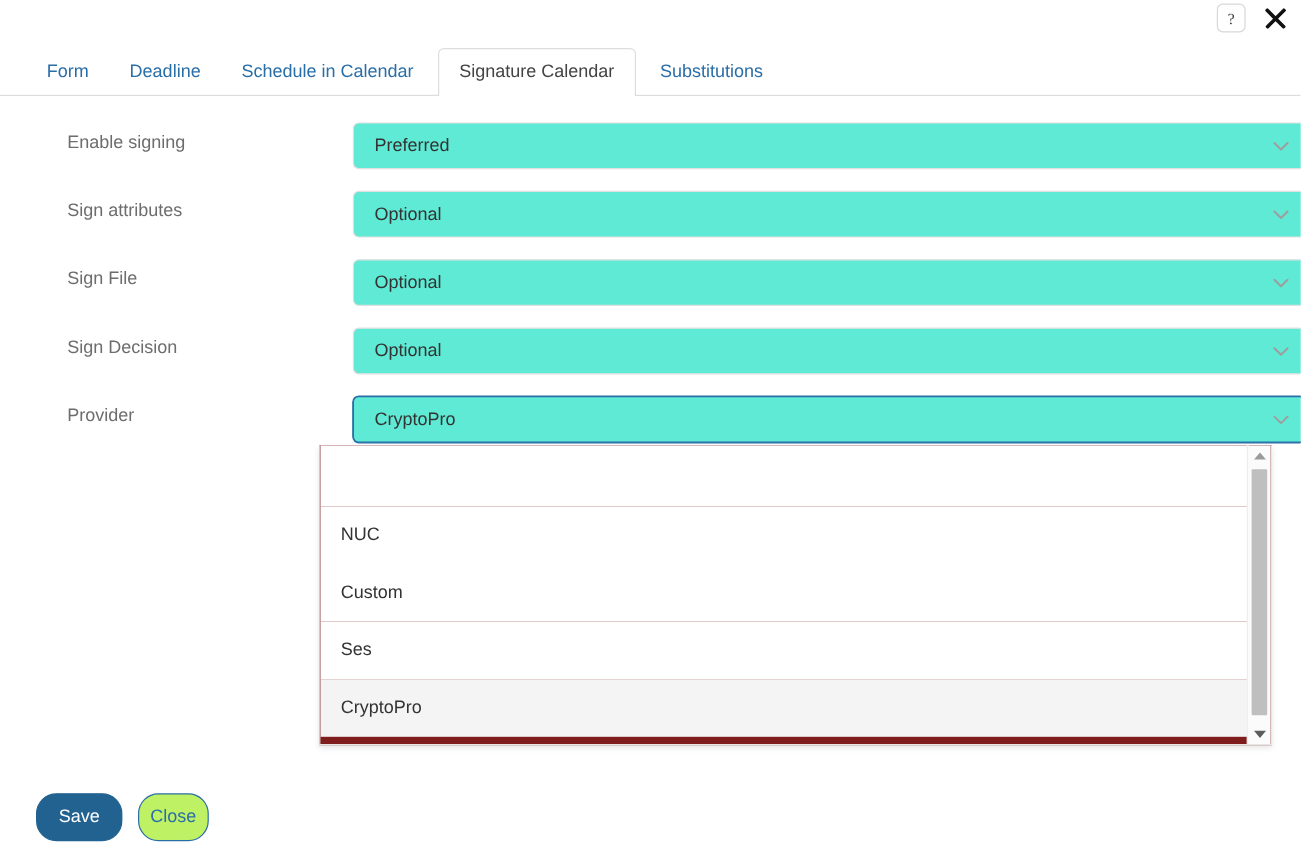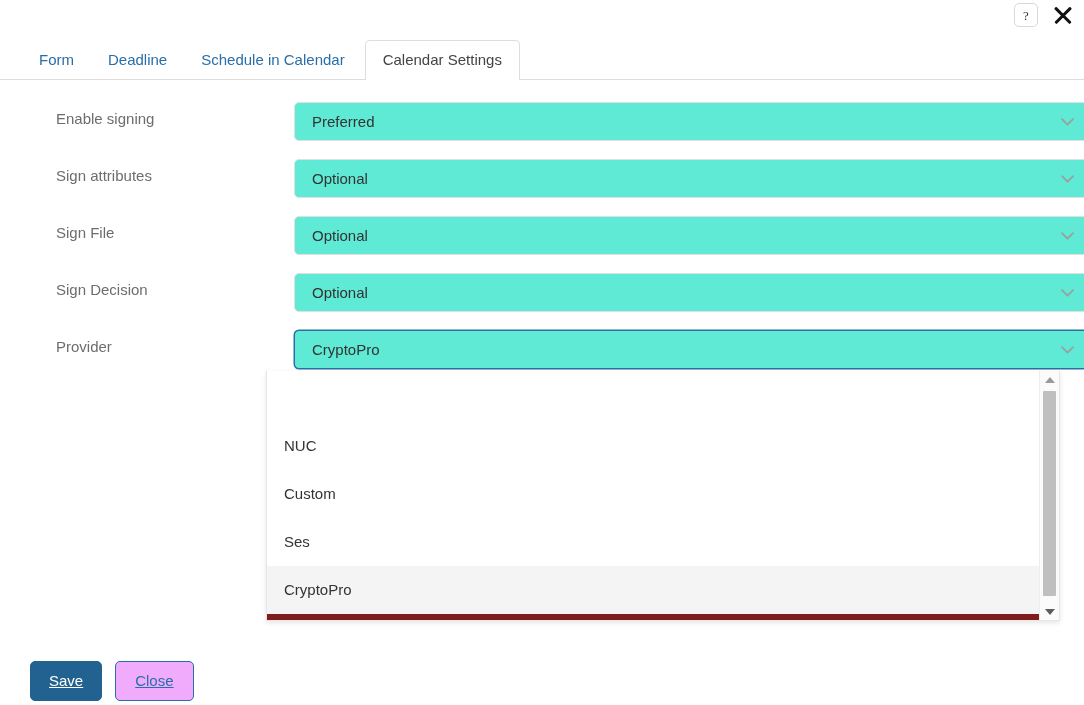--- a/index.html
+++ b/index.html
@@ -232,55 +232,55 @@
   
   .footer {
     position: absolute;
     left: 30px; top: 661px;
     display: flex;
     gap: 13px;
   }
   .btn {
     font-size: 15px;
     font-family: "Liberation Sans", sans-serif;
-    border-radius: 5px;
+    border-radius: 17px;
     cursor: pointer;
     line-height: 20px;
     padding: 9px 18px;
     white-space: nowrap;
-    text-decoration: underline;
   }
   .btn-primary {
     background: #226291;
     color: #ffffff;
     border: 1px solid #226291;
   }
   .btn-secondary {
-    background: #f0abfc;
+    background: #bef264;
     color: #2a6ea8;
     border: 1px solid #2a6ea8;
-    padding: 9px 19px;
+    padding: 9px 9px;
   }
 </style>
 </head>
 <body>
 
 <div class="page">
 
 
   <div class="header-icons">
     <button class="help-btn">?</button>
     <button class="close-btn"></button>
   </div>
 
   <div class="tabbar">
     <div class="tab">Form</div>
     <div class="tab">Deadline</div>
     <div class="tab">Schedule in Calendar</div>
-    <div class="tab active">Calendar Settings</div>
+    <div class="tab active">Signature Calendar</div>
+    <div class="tab">Substitutions</div>
   </div>
 
   <div class="form">
 
     <div class="row">
       <div class="row-label">Enable signing</div>
       <div class="select">
         <span class="select-value">Preferred</span>
         <span class="chev">
           <svg width="13" height="8" viewBox="0 0 13 8">

